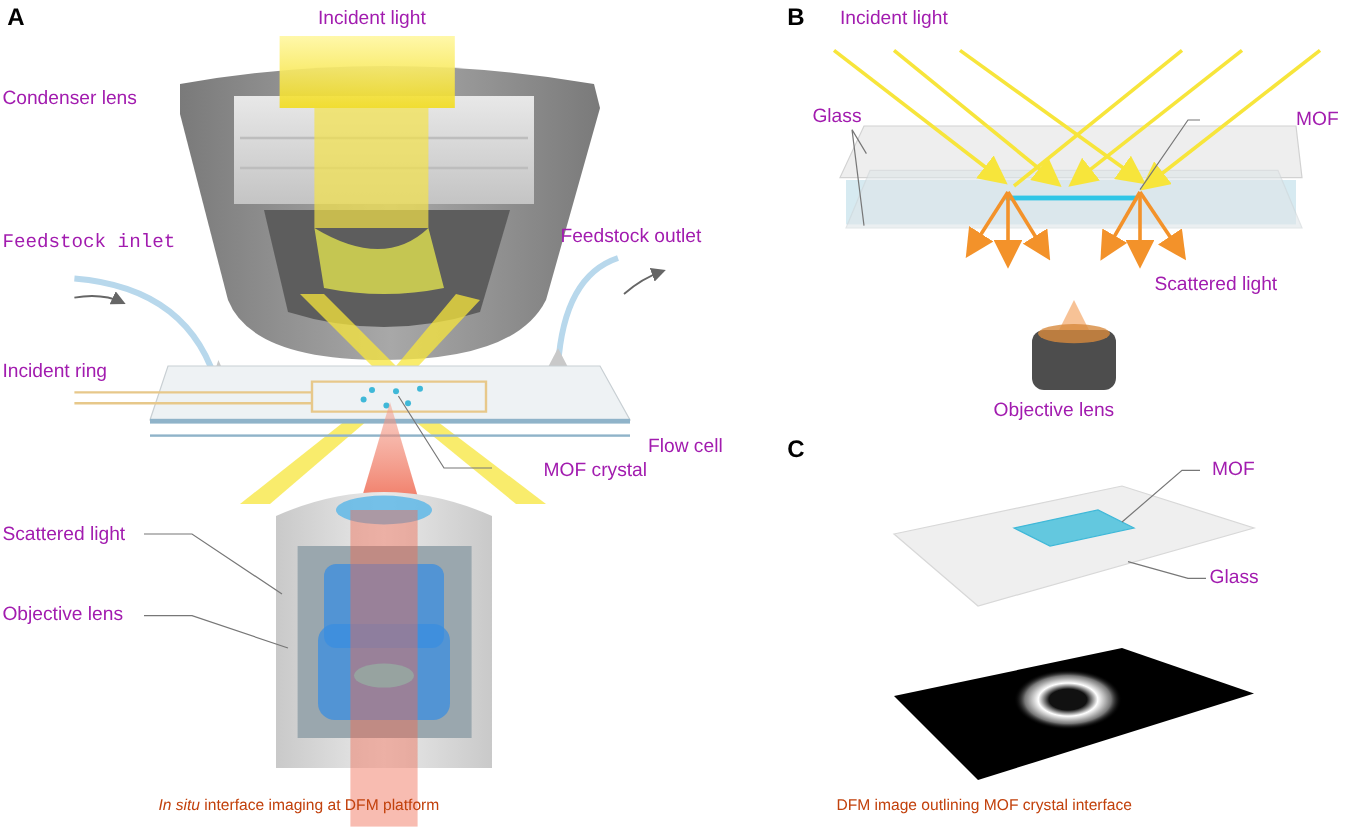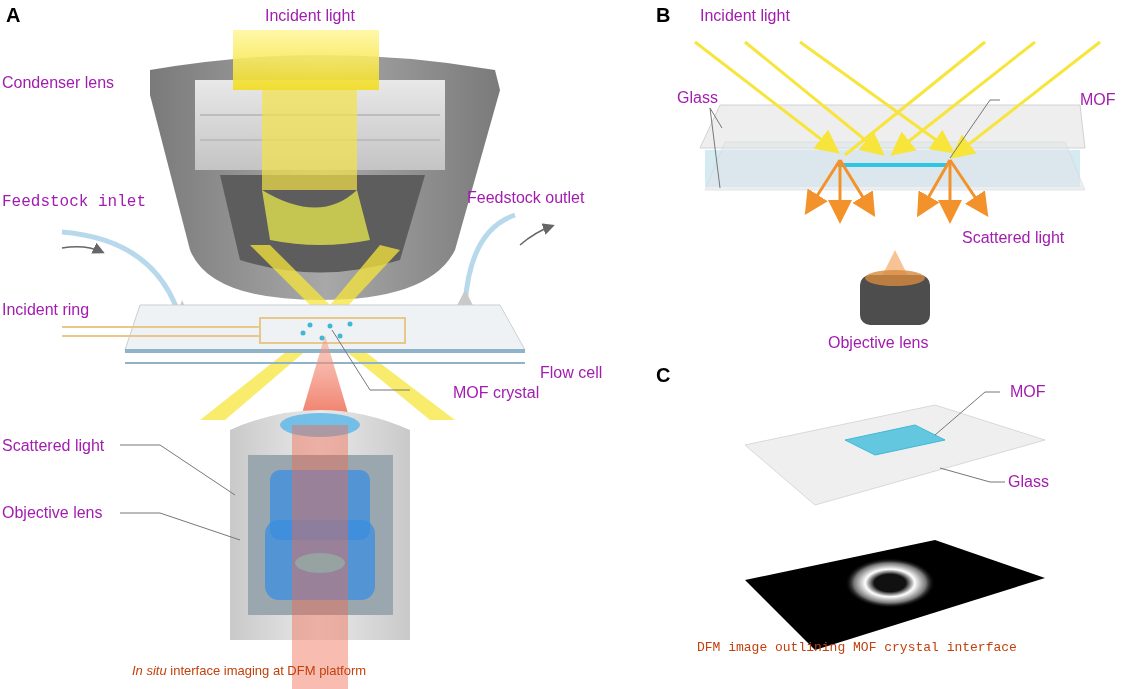--- a/index.html
+++ b/index.html
@@ -171,13 +171,13 @@
 <div class="panel-letter" style="left:656px;top:4px;">B</div>
 <div class="lbl" style="left:700px;top:6px;">Incident light</div>
 <div class="lbl" style="left:677px;top:88px;">Glass</div>
 <div class="lbl" style="left:1080px;top:90px;">MOF</div>
 <div class="lbl" style="left:962px;top:228px;">Scattered light</div>
 <div class="lbl" style="left:828px;top:333px;">Objective lens</div>
 
 <div class="panel-letter" style="left:656px;top:364px;">C</div>
 <div class="lbl" style="left:1010px;top:382px;">MOF</div>
 <div class="lbl" style="left:1008px;top:472px;">Glass</div>
-<div class="caption" style="left:697px;top:640px;font-family:Liberation Mono, monospace;">DFM image outlining MOF crystal interface</div>
+<div class="caption" style="left:697px;top:663px;">DFM image outlining MOF crystal interface</div>
 
 </body></html>

